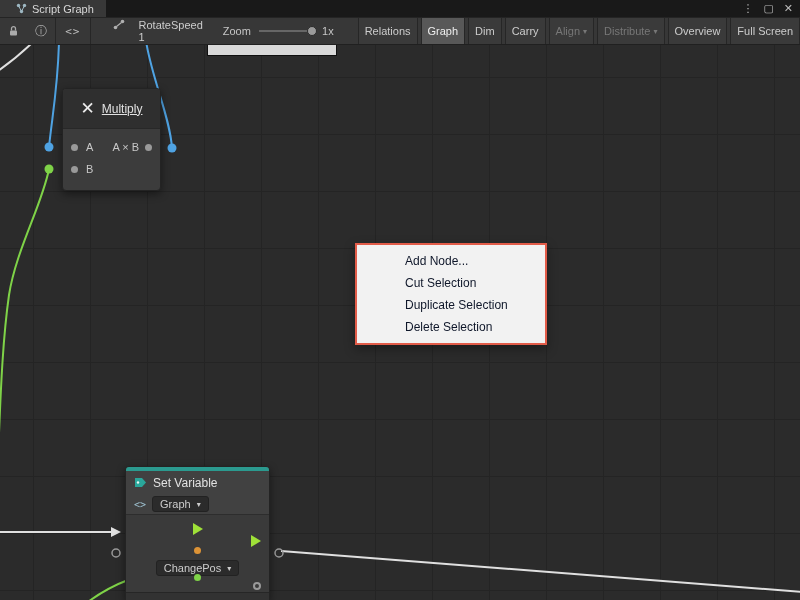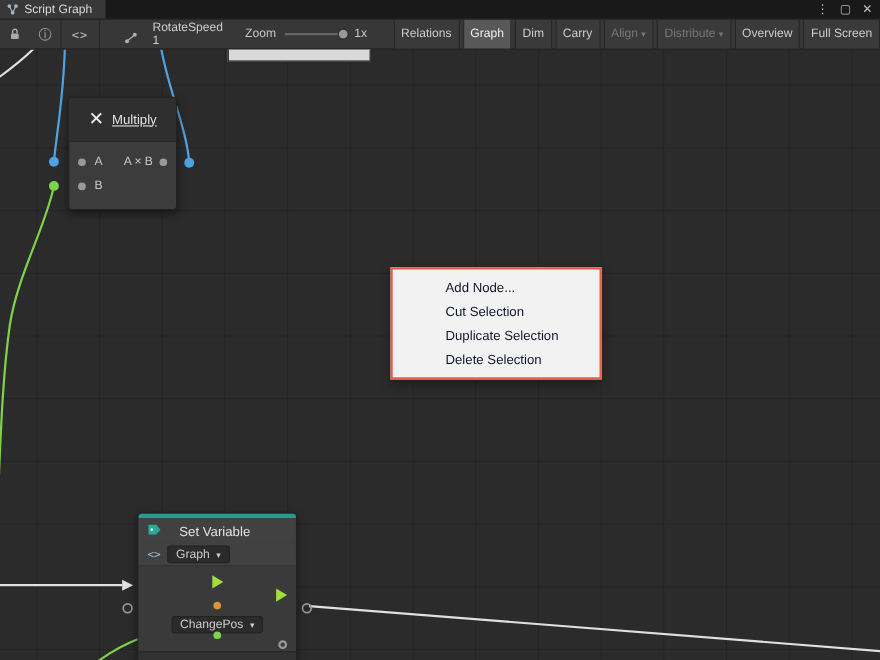--- a/index.html
+++ b/index.html
@@ -4,37 +4,37 @@
 <style>
   * { margin:0; padding:0; box-sizing:border-box; }
   html,body { width:800px; height:600px; overflow:hidden; background:#191919;
     font-family:"Liberation Sans", sans-serif; }
   .window { width:800px; height:600px; display:flex; flex-direction:column; }
 
   
   .titlebar { height:17px; background:#191919; display:flex; align-items:stretch;
     color:#c8c8c8; font-size:11px; flex:0 0 auto; }
   .tab { background:#383838; display:flex; align-items:center; gap:5px;
-    padding:0 12px 0 6px; color:#d8d8d8; }
+    padding:0 12px 0 16px; color:#d8d8d8; }
   .tab-icon svg { display:block; }
   .tb-spacer { flex:1; }
   .win-controls { display:flex; align-items:center; gap:10px; padding-right:7px;
     color:#bdbdbd; font-size:11px; }
   .win-controls span { cursor:default; }
 
   
   .toolbar { height:28px; background:#373737; border-top:1px solid #242424;
     border-bottom:1px solid #202020; display:flex; align-items:center;
     color:#c6c6c6; font-size:11px; flex:0 0 auto; }
   .tb-icon { display:flex; align-items:center; justify-content:center; padding:0 8px; height:100%; }
   .info-glyph { font-size:12px; color:#aaaaaa; }
   .code-btn { width:56px; height:100%; display:flex; align-items:center; justify-content:center;
     border-left:1px solid #262626; border-right:1px solid #262626;
     font-family:"DejaVu Sans Mono", monospace; color:#bFbFbF; letter-spacing:1px; }
-  .graph-ref { display:flex; align-items:flex-end; gap:14px; margin-left:22px; color:#cccccc; }
+  .graph-ref { display:flex; align-items:flex-start; gap:14px; margin-left:22px; color:#cccccc; }
   .zoom-label { margin-left:20px; color:#c6c6c6; }
   .slider { width:92px; height:2px; background:#666666; margin:0 6px 0 8px; position:relative; }
   .slider .knob { position:absolute; top:-4px; left:85%; width:10px; height:10px;
     border-radius:50%; background:#9a9a9a; border:1px solid #2a2a2a; }
   .zoom-value { color:#c6c6c6; margin-right:24px; }
   .tb-buttons { margin-left:auto; display:flex; height:100%; gap:3px; }
   .tb-btn { height:100%; display:flex; align-items:center; padding:0 6px; gap:3px;
     background:#3a3a3a; border-left:1px solid #262626; border-right:1px solid #262626;
     color:#cccccc; white-space:nowrap; }
   .tb-btn.active { background:#585858; color:#efefef; }
@@ -64,21 +64,21 @@
   .port { width:7px; height:7px; border-radius:50%; background:#9a9a9a; flex:0 0 auto; }
   .port.hollow { background:transparent; border:2px solid #9a9a9a; width:8px; height:8px; }
   .port.orange { background:#dd9336; }
   .port.green { background:#7fd348; }
   .plabel { font-size:11px; color:#c8c8c8; }
   .pout { margin-left:auto; display:flex; align-items:center; gap:6px; }
 
   
   .node-setvar { left:125px; top:421px; width:145px; height:134px; border-radius:4px 4px 0 0; }
   .sv-accent { height:4px; background:#2b9a8f; border-radius:3px 3px 0 0; }
-  .sv-header { height:23px; background:#414141; display:flex; align-items:center; gap:16px; padding:0 8px; }
+  .sv-header { height:23px; background:#414141; display:flex; align-items:center; gap:6px; padding:0 8px; }
   .sv-title { font-size:12px; color:#e2e2e2; }
   .sv-subrow { height:21px; background:#414141; border-bottom:1px solid #2d2d2d;
     display:flex; align-items:center; gap:6px; padding:0 8px; }
   .sv-graph-glyph { font-family:"DejaVu Sans Mono", monospace; font-size:10px; color:#9fc3d2; }
   .pill { background:#2b2b2b; border:1px solid #222222; border-radius:3px;
     color:#cccccc; font-size:11px; padding:1px 7px; display:flex; align-items:center; gap:6px; }
   .sv-body { background:#3a3a3a; }
   .frow { display:flex; align-items:center; padding:0 8px;flex-direction:column; }
   .flow-row { padding-top:8px; height:26px; }
   .val-row { margin-top:6px; height:18px; gap:6px; }

